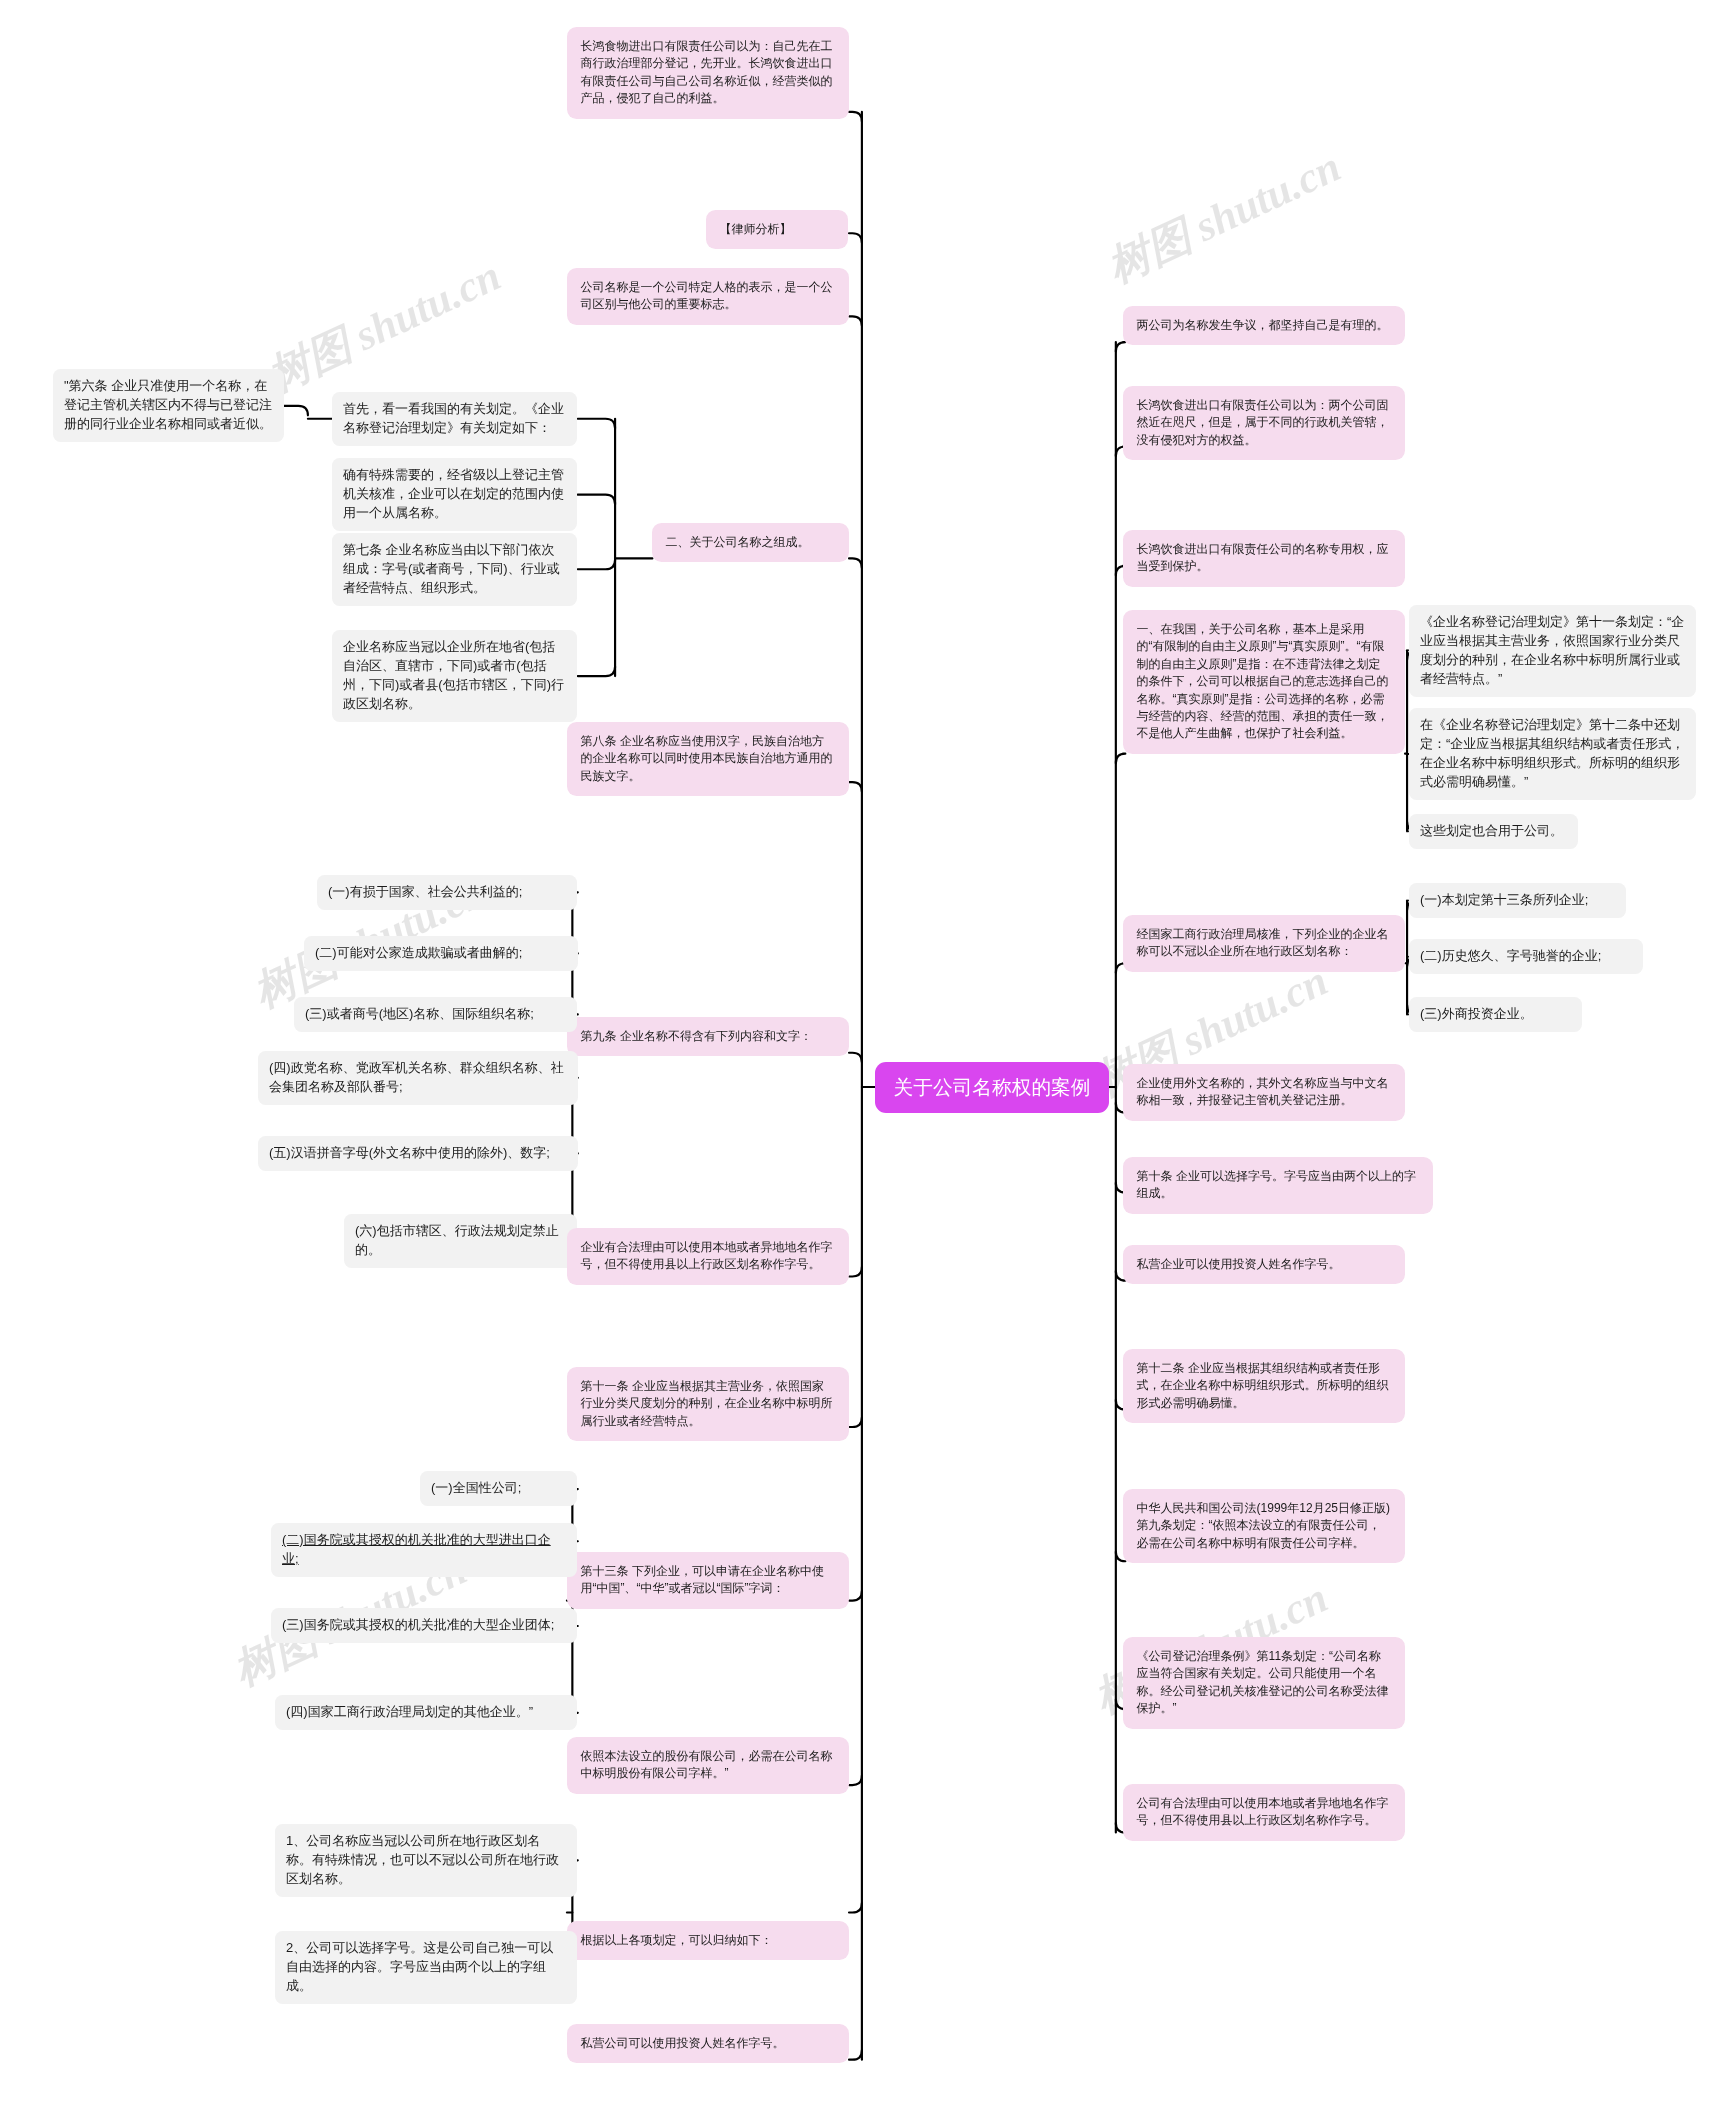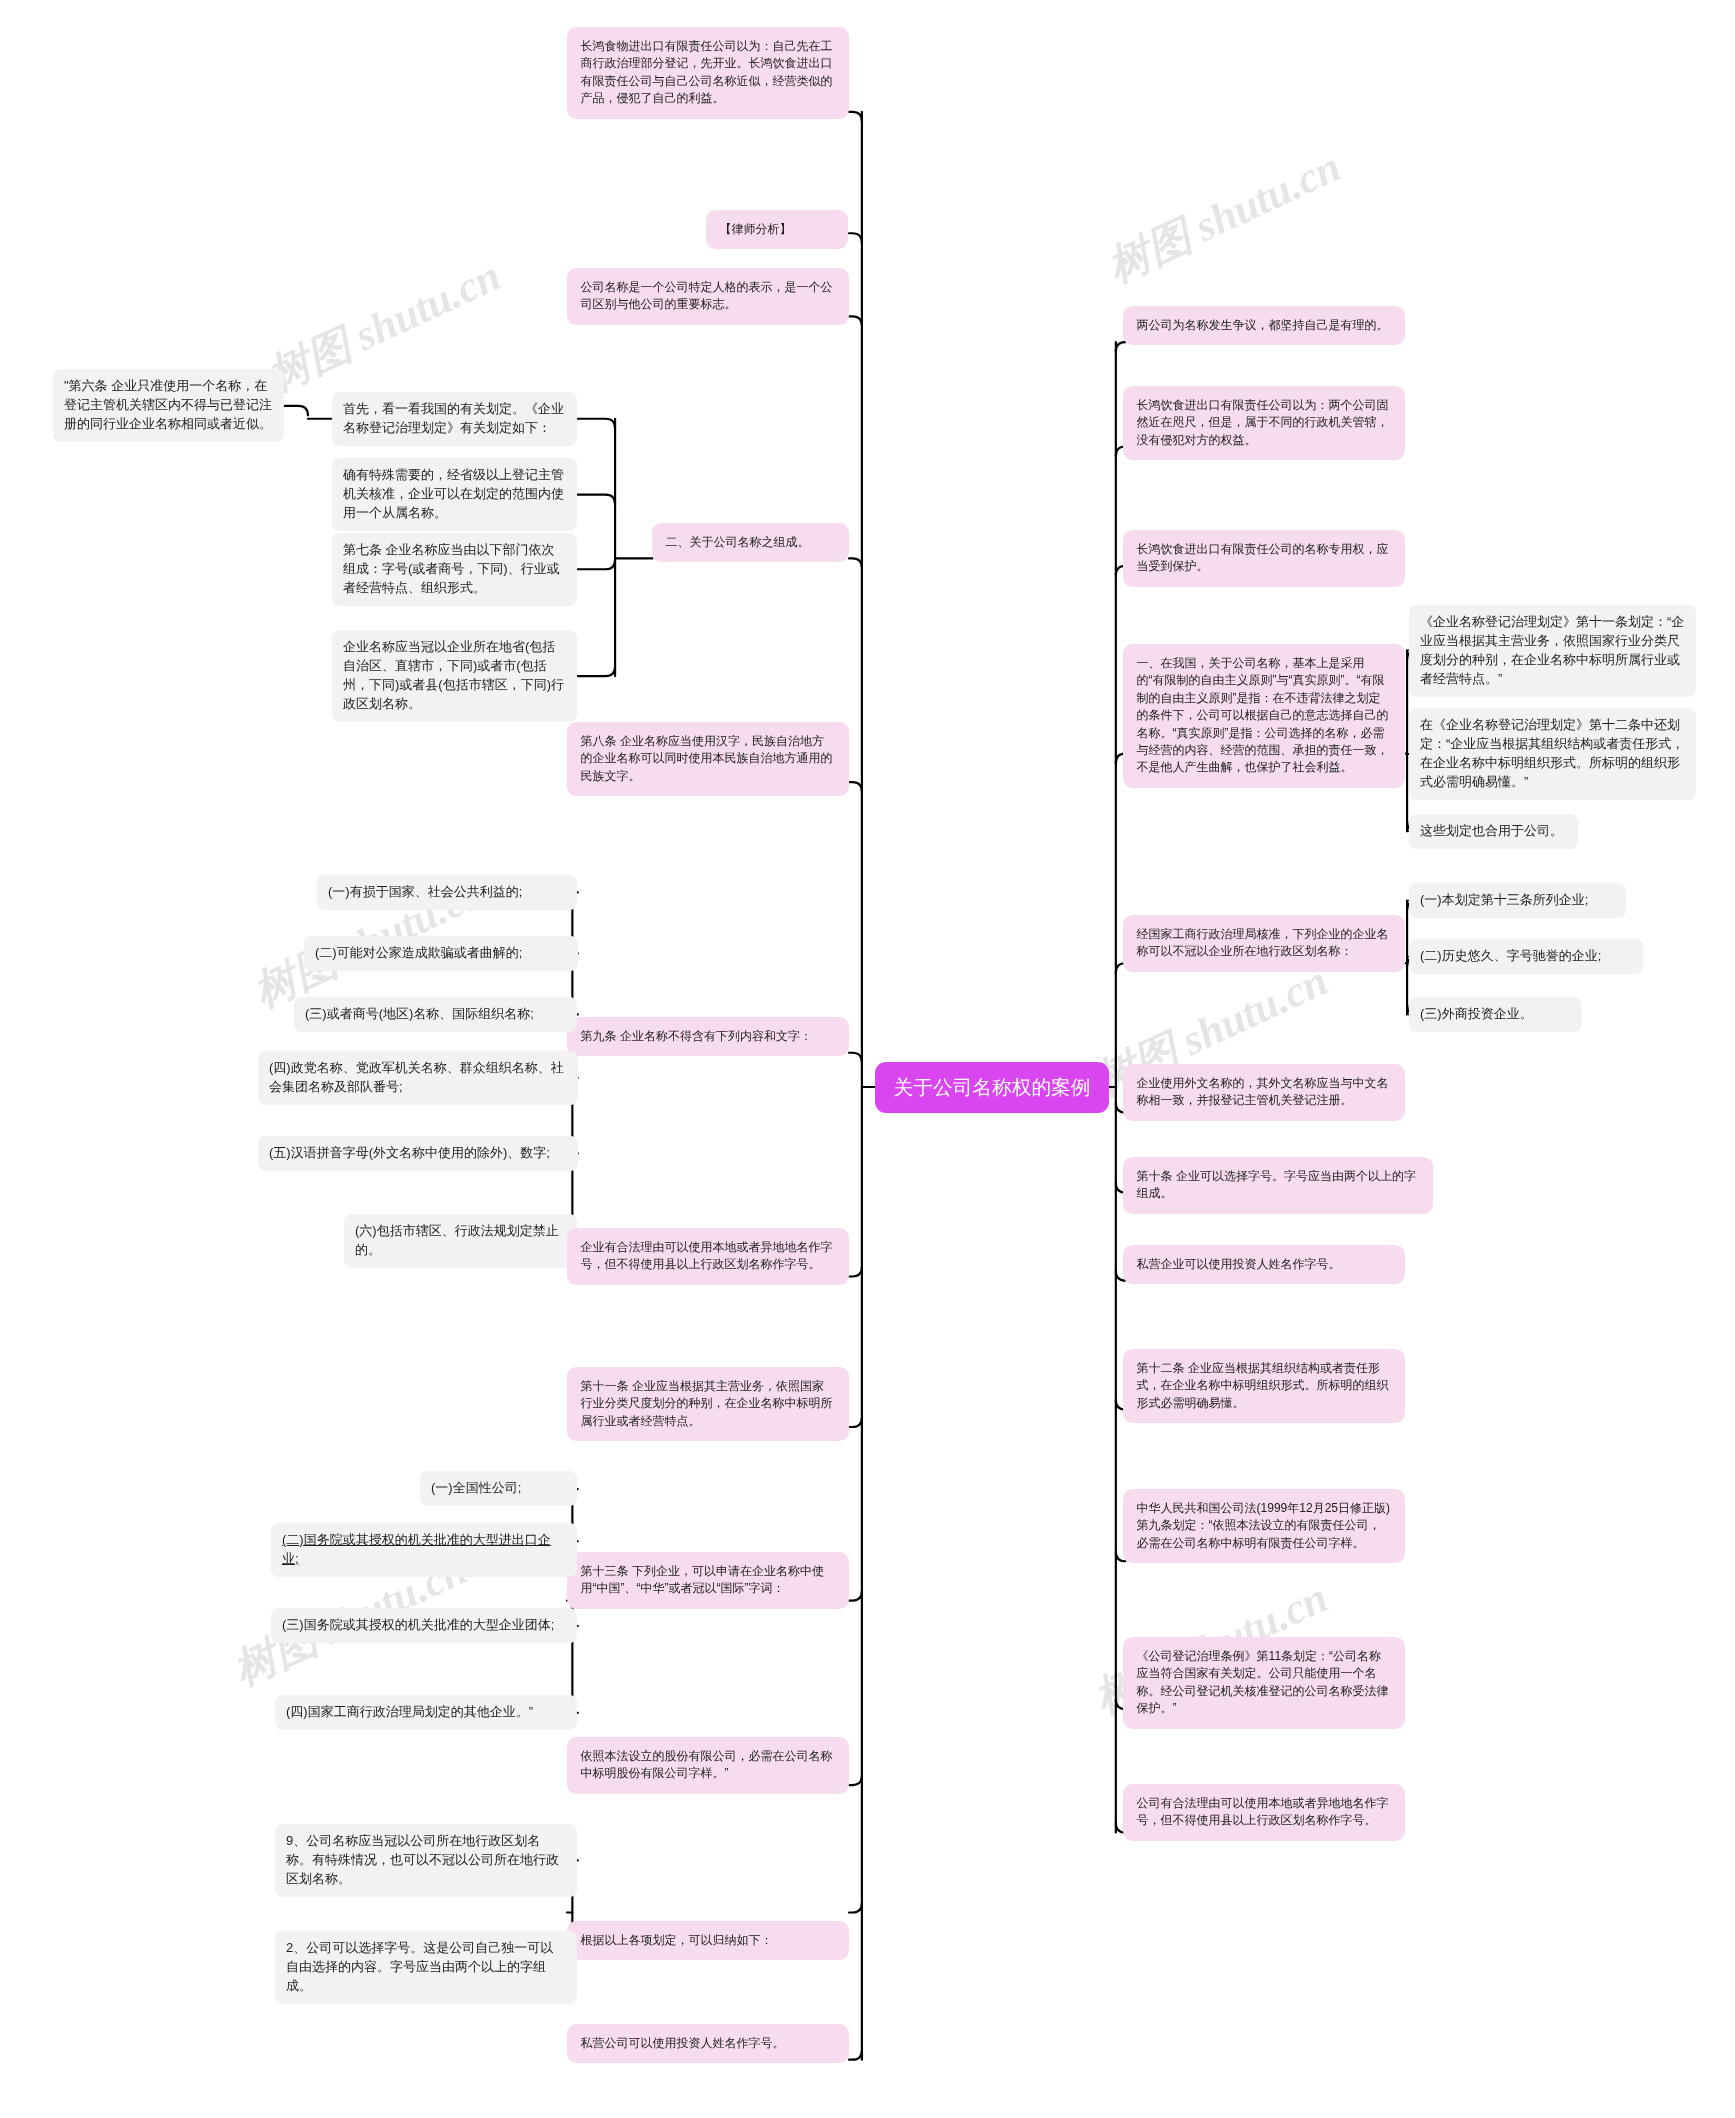--- a/index.html
+++ b/index.html
@@ -156,27 +156,27 @@
       <div class="node sub leftalign" style="left: 344px; top: 1214px; width: 233px;">(六)包括市辖区、行政法规划定禁止的。</div>
       <div class="node main leftalign" style="left: 567px; top: 1228px; width: 282px;">企业有合法理由可以使用本地或者异地地名作字号，但不得使用县以上行政区划名称作字号。</div>
       <div class="node main leftalign" style="left: 567px; top: 1367px; width: 282px;">第十一条 企业应当根据其主营业务，依照国家行业分类尺度划分的种别，在企业名称中标明所属行业或者经营特点。</div>
       <div class="node main leftalign" style="left: 567px; top: 1552px; width: 282px;">第十三条 下列企业，可以申请在企业名称中使用“中国”、“中华”或者冠以“国际”字词：</div>
       <div class="node sub leftalign" style="left: 420px; top: 1471px; width: 157px;">(一)全国性公司;</div>
       <div class="node sub leftalign" style="left: 271px; top: 1523px; width: 306px; text-decoration: underline;">(二)国务院或其授权的机关批准的大型进出口企业;</div>
       <div class="node sub leftalign" style="left: 271px; top: 1608px; width: 306px;">(三)国务院或其授权的机关批准的大型企业团体;</div>
       <div class="node sub leftalign" style="left: 275px; top: 1695px; width: 302px;">(四)国家工商行政治理局划定的其他企业。”</div>
       <div class="node main leftalign" style="left: 567px; top: 1737px; width: 282px;">依照本法设立的股份有限公司，必需在公司名称中标明股份有限公司字样。”</div>
       <div class="node main leftalign" style="left: 567px; top: 1877px; width: 282px; margin-top: 44px;">根据以上各项划定，可以归纳如下：</div>
-      <div class="node sub leftalign" style="left: 275px; top: 1824px; width: 302px;">9、公司名称应当冠以公司所在地行政区划名称。有特殊情况，也可以不冠以公司所在地行政区划名称。</div>
+      <div class="node sub leftalign" style="left: 275px; top: 1824px; width: 302px;">1、公司名称应当冠以公司所在地行政区划名称。有特殊情况，也可以不冠以公司所在地行政区划名称。</div>
       <div class="node sub leftalign" style="left: 275px; top: 1931px; width: 302px;">2、公司可以选择字号。这是公司自己独一可以自由选择的内容。字号应当由两个以上的字组成。</div>
       <div class="node main leftalign" style="left: 567px; top: 2024px; width: 282px;">私营公司可以使用投资人姓名作字号。</div>
       <div class="node main right" style="left: 1123px; top: 306px; width: 282px;">两公司为名称发生争议，都坚持自己是有理的。</div>
       <div class="node main right" style="left: 1123px; top: 386px; width: 282px;">长鸿饮食进出口有限责任公司以为：两个公司固然近在咫尺，但是，属于不同的行政机关管辖，没有侵犯对方的权益。</div>
       <div class="node main right" style="left: 1123px; top: 530px; width: 282px;">长鸿饮食进出口有限责任公司的名称专用权，应当受到保护。</div>
-      <div class="node main right" style="left: 1123px; top: 644px; width: 282px;">一、在我国，关于公司名称，基本上是采用的“有限制的自由主义原则”与“真实原则”。“有限制的自由主义原则”是指：在不违背法律之划定的条件下，公司可以根据自己的意志选择自己的名称。“真实原则”是指：公司选择的名称，必需与经营的内容、经营的范围、承担的责任一致，不是他人产生曲解，也保护了社会利益。</div>
+      <div class="node main right" style="left: 1123px; top: 610px; width: 282px;">一、在我国，关于公司名称，基本上是采用的“有限制的自由主义原则”与“真实原则”。“有限制的自由主义原则”是指：在不违背法律之划定的条件下，公司可以根据自己的意志选择自己的名称。“真实原则”是指：公司选择的名称，必需与经营的内容、经营的范围、承担的责任一致，不是他人产生曲解，也保护了社会利益。</div>
       <div class="node sub right" style="left: 1409px; top: 605px; width: 287px;">《企业名称登记治理划定》第十一条划定：“企业应当根据其主营业务，依照国家行业分类尺度划分的种别，在企业名称中标明所属行业或者经营特点。”</div>
       <div class="node sub right" style="left: 1409px; top: 708px; width: 287px;">在《企业名称登记治理划定》第十二条中还划定：“企业应当根据其组织结构或者责任形式，在企业名称中标明组织形式。所标明的组织形式必需明确易懂。”</div>
       <div class="node sub right" style="left: 1409px; top: 814px; width: 169px;">这些划定也合用于公司。</div>
       <div class="node main right" style="left: 1123px; top: 915px; width: 282px;">经国家工商行政治理局核准，下列企业的企业名称可以不冠以企业所在地行政区划名称：</div>
       <div class="node sub right" style="left: 1409px; top: 883px; width: 217px;">(一)本划定第十三条所列企业;</div>
       <div class="node sub right" style="left: 1409px; top: 939px; width: 234px;">(二)历史悠久、字号驰誉的企业;</div>
       <div class="node sub right" style="left: 1409px; top: 997px; width: 173px;">(三)外商投资企业。</div>
       <div class="node main right" style="left: 1123px; top: 1064px; width: 282px;">企业使用外文名称的，其外文名称应当与中文名称相一致，并报登记主管机关登记注册。</div>
       <div class="node main right" style="left: 1123px; top: 1157px; width: 310px;">第十条 企业可以选择字号。字号应当由两个以上的字组成。</div>
       <div class="node main right" style="left: 1123px; top: 1245px; width: 282px;">私营企业可以使用投资人姓名作字号。</div>

